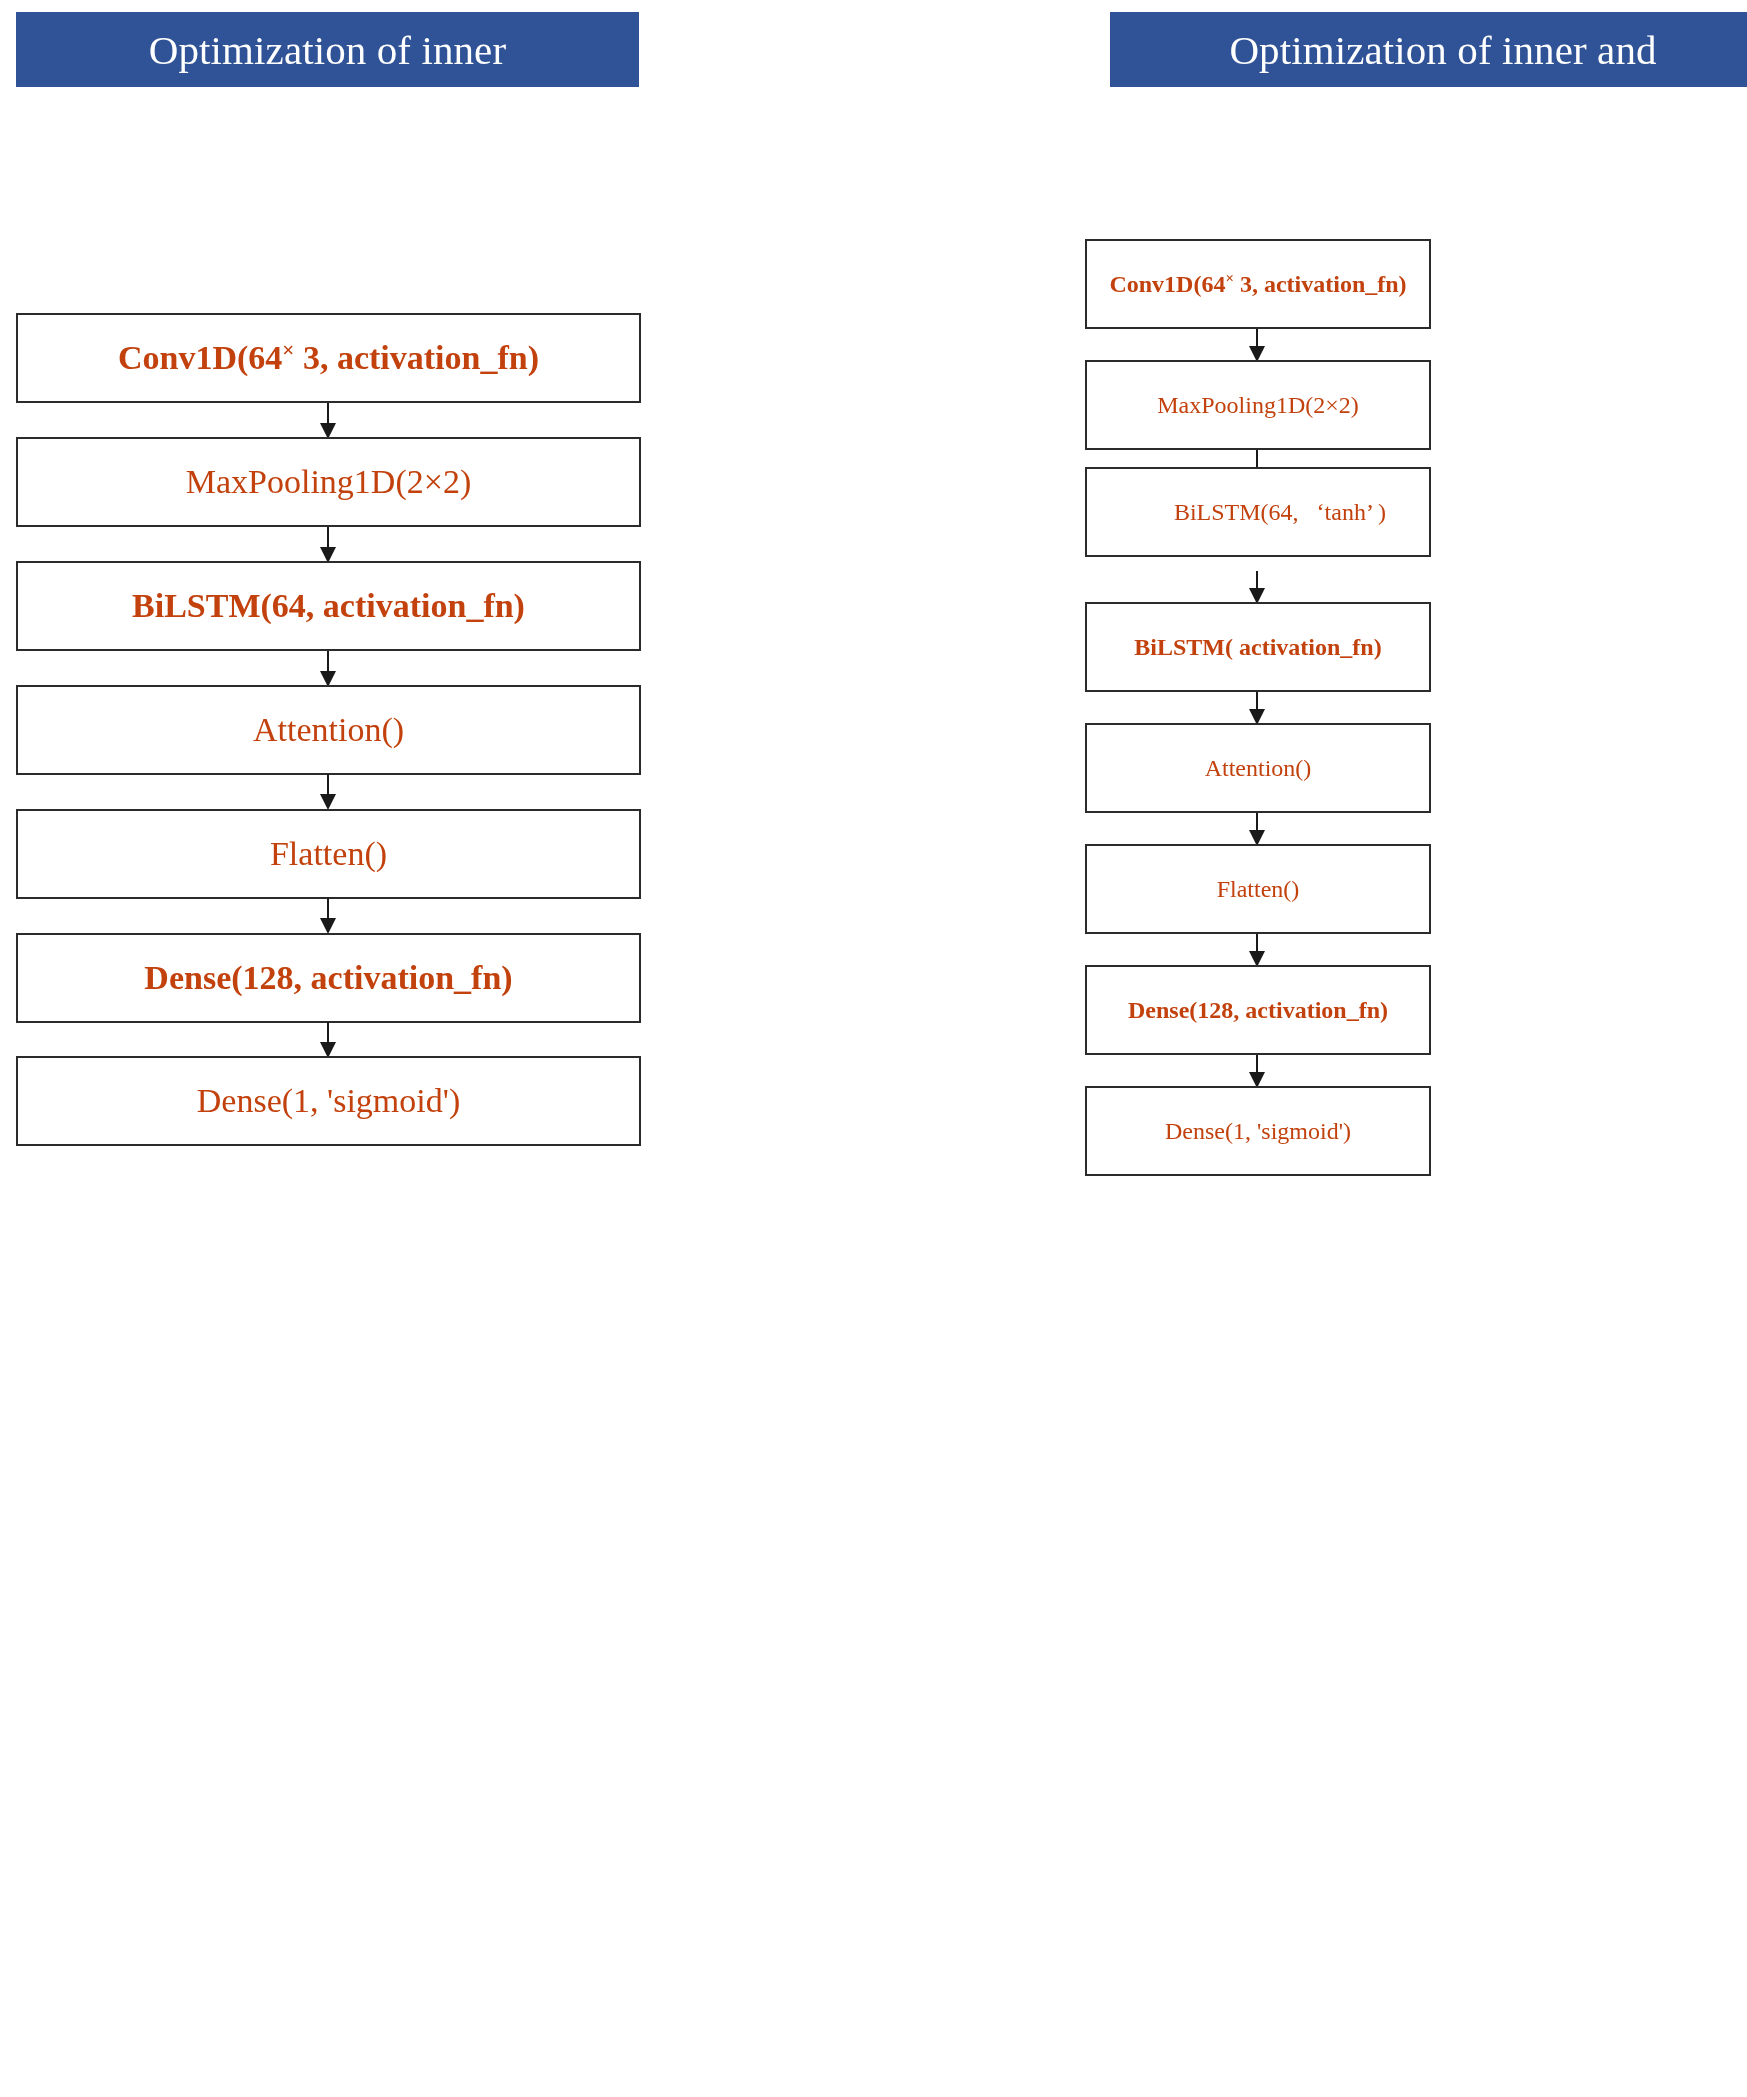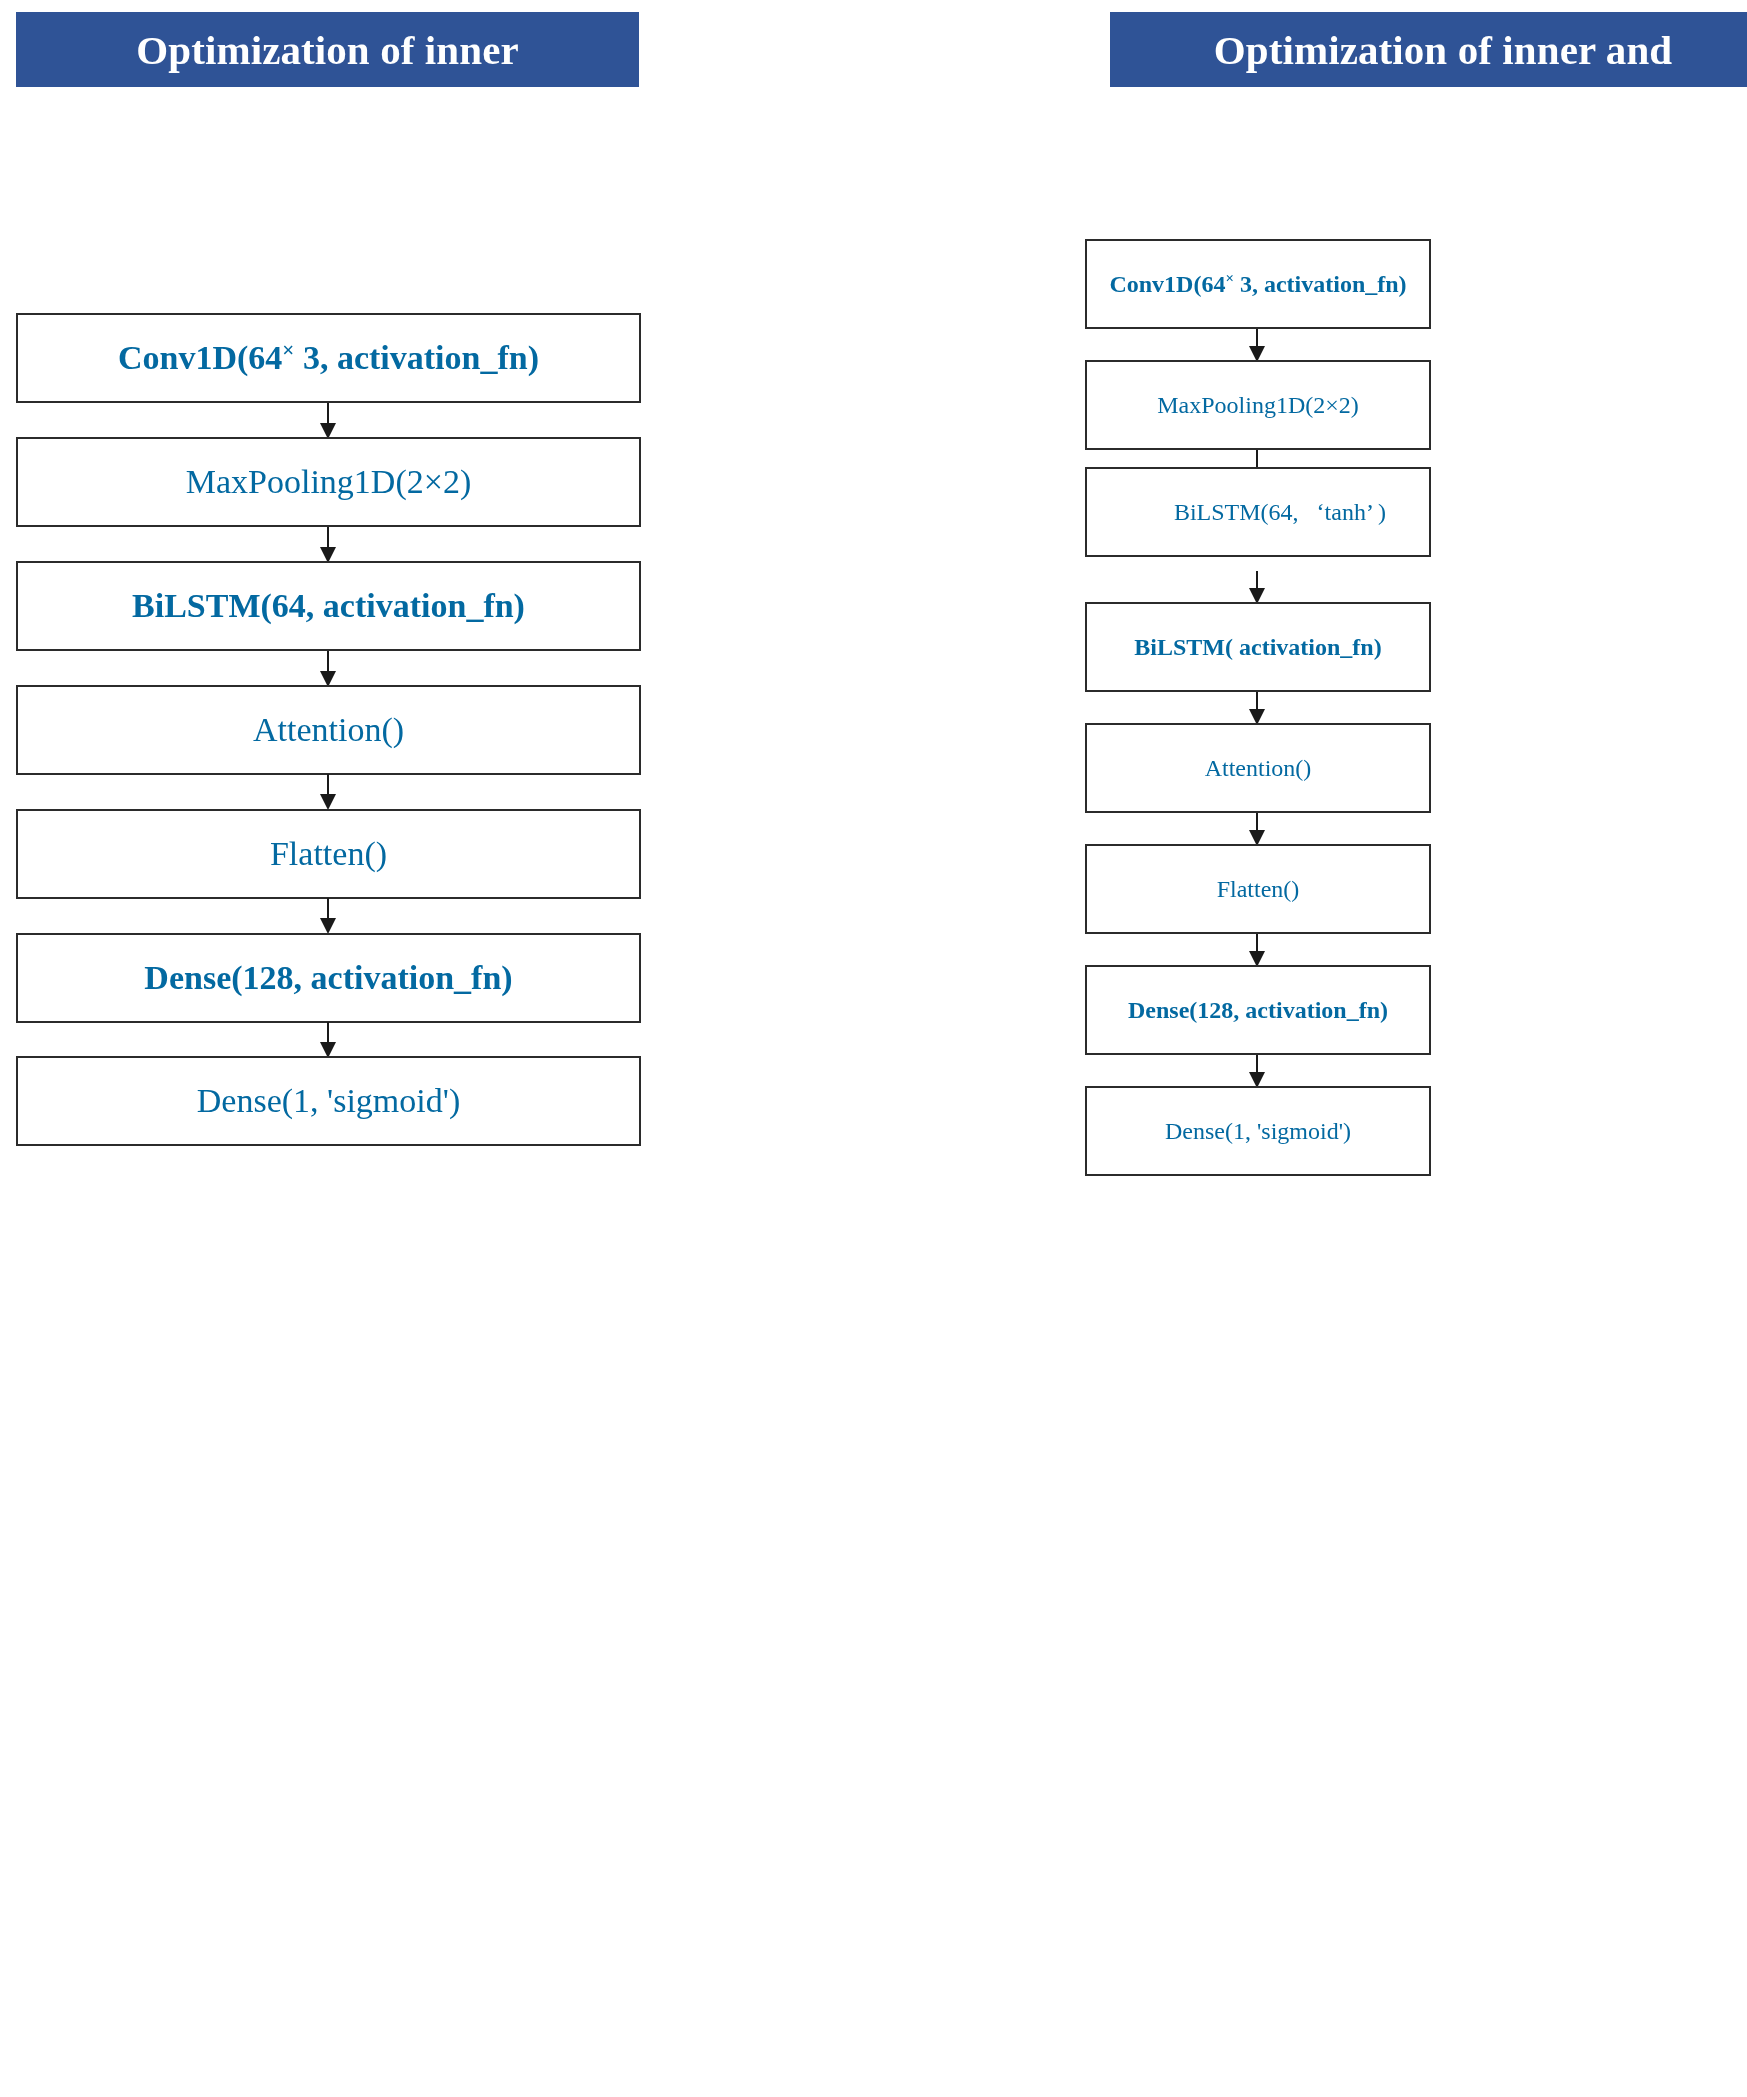--- a/index.html
+++ b/index.html
@@ -20,21 +20,21 @@
     top: 0;
   }
   #column-left  { left: 16px;   width: 625px; }
   #column-right { left: 1085px; width: 346px; }
 
   
   .header-banner {
     position: absolute;
     background: #2f5396;
     color: #ffffff;
-    font-weight: bold;
+    font-weight: normal;
     text-align: center;
     display: flex;
     align-items: center;
     justify-content: center;
     line-height: 1.32;
     letter-spacing: 0.1px;
     box-sizing: border-box;
     padding: 4.4px 10.2px;
   }
   #header-left {
@@ -55,21 +55,21 @@
   
   .flow-box {
     position: absolute;
     box-sizing: border-box;
     background: #ffffff;
     border: 2.2px solid #2b2b2b;
     display: flex;
     align-items: center;
     justify-content: center;
     text-align: right;
-    color: #0369a1;
+    color: #c2410c;
     white-space: pre;
   }
   .flow-box.bold { font-weight: bold; }
 
   #column-left .flow-box  { left: 0; width: 625px; height: 90px; font-size: 34px; }
   #column-right .flow-box { left: 0; width: 346px; height: 90px; font-size: 24px; }
 
   
   .connector {
     position: absolute;

